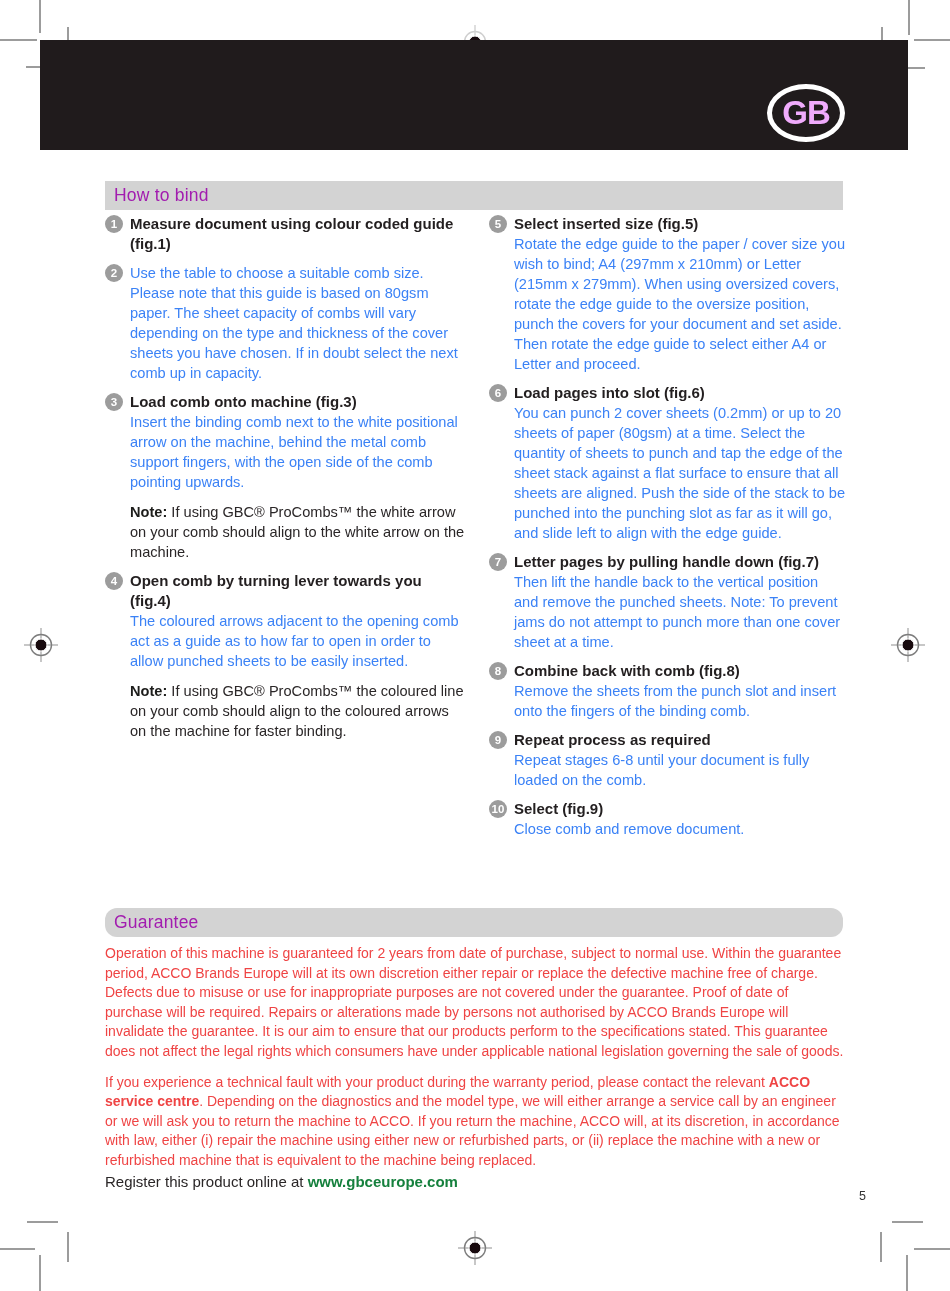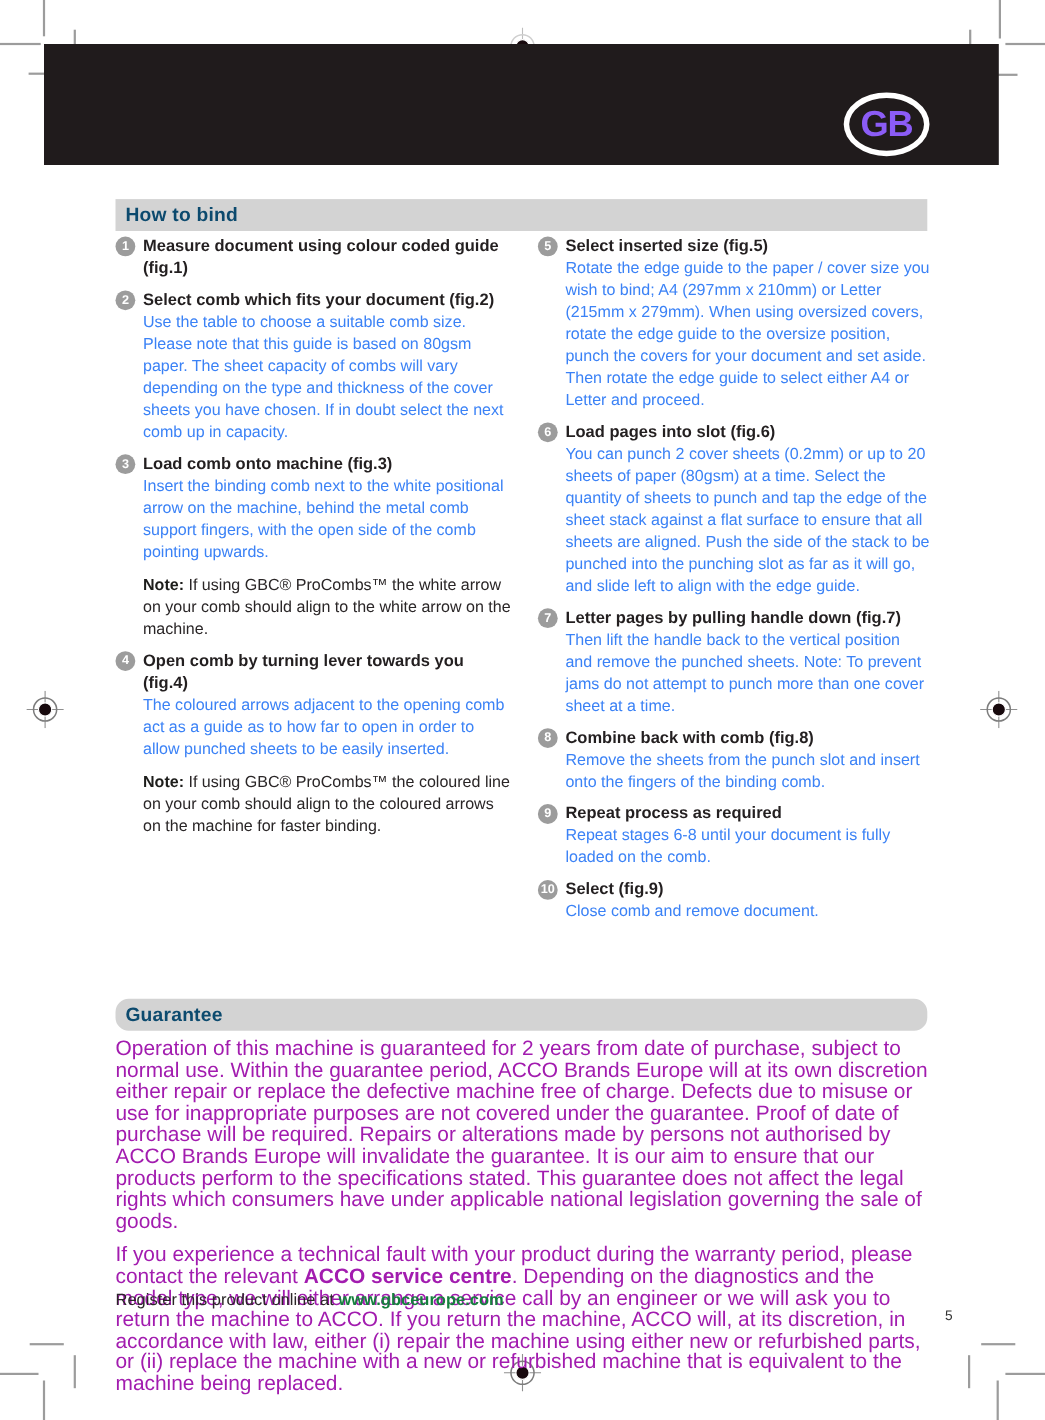--- a/index.html
+++ b/index.html
@@ -10,45 +10,45 @@
   
   .crop{position:absolute;background:#9c9c9c;}
   
   .reg{position:absolute;width:34px;height:34px;}
   
   .black-bar{position:absolute;left:40px;top:40px;width:868px;height:110px;background:#201b1c;}
   .gb-badge{
     position:absolute;right:63px;top:44px;width:78px;height:58px;border:5px solid #fff;
     border-radius:50%;display:flex;align-items:center;justify-content:center;box-sizing:border-box;
   }
-  .gb-badge span{color:#8b5cf6;font-weight:bold;font-size:33px;letter-spacing:-1px;}
+  .gb-badge span{color:#f0abfc;font-weight:bold;font-size:33px;letter-spacing:-1px;}
   
   .section-bar{
     position:absolute;left:105px;width:738px;height:29px;background:#d3d3d3;
     display:flex;align-items:center;box-sizing:border-box;padding-left:9px;
   }
-  .section-bar span{font-weight:bold;font-size:17.5px;color:#0c4a6e;letter-spacing:.2px;}
+  .section-bar span{font-weight:normal;font-size:17.5px;color:#a21caf;letter-spacing:.2px;}
   
   .steps-area{position:absolute;left:105px;top:214px;width:745px;display:flex;}
   .col{width:361px;}
   .col.right{width:356px;margin-left:23px;}
   .step{display:flex;margin-bottom:9px;}
   .badge-num{
     flex:none;width:18px;height:18px;border-radius:50%;background:#9c9c9c;color:#fff;
     font-size:11.5px;font-weight:bold;display:flex;align-items:center;justify-content:center;
     margin-top:1px;
   }
   .step-content{margin-left:7px;flex:1;}
   .step-title{font-weight:bold;font-size:15px;line-height:20px;margin:0;}
   .step-body{font-size:14.6px;line-height:20px;margin:0;color:#3b82f6;}
   .step-note{font-size:14.6px;line-height:20px;margin:10px 0 0 0;color:#2a2627;}
   .step-note b{color:#1d1d1b;}
   
   .guar-text{position:absolute;left:105px;top:944px;width:740px;}
-  .guar-text p{font-size:19px;line-height:19.6px;margin:0 0 11px 0;color:#a21caf;}
+  .guar-text p{font-size:14px;line-height:19.6px;margin:0 0 11px 0;color:#ef4444;}
   .register-line{position:absolute;left:105px;top:1158px;font-size:15px;color:#2a2627;}
   .register-line b{color:#15803d;}
   .page-number{position:absolute;top:1189px;right:84px;font-size:12.5px;color:#333;}
 </style>
 </head>
 <body>
 
 <div class="page">
 
   <div class="crop" style="left:39px;top:0;width:1.5px;height:33px;"></div>
@@ -118,21 +118,20 @@
     <div class="col" id="col-left">
         <div class="step">
           <span class="badge-num">1</span>
           <div class="step-content">
             <p class="step-title">Measure document using colour coded guide (fig.1)</p>
           </div>
         </div>
         <div class="step">
           <span class="badge-num">2</span>
           <div class="step-content">
-            <p class="step-title">Select comb which fits your document (fig.2)</p>
             <p class="step-body">Use the table to choose a suitable comb size. Please note that this guide is based on 80gsm paper. The sheet capacity of combs will vary depending on the type and thickness of the cover sheets you have chosen. If in doubt select the next comb up in capacity.</p>
           </div>
         </div>
         <div class="step">
           <span class="badge-num">3</span>
           <div class="step-content">
             <p class="step-title">Load comb onto machine (fig.3)</p>
             <p class="step-body">Insert the binding comb next to the white positional arrow on the machine, behind the metal comb support fingers, with the open side of the comb pointing upwards.</p>
             <p class="step-note"><b>Note:</b> If using GBC® ProCombs™ the white arrow on your comb should align to the white arrow on the machine.</p>
           </div>

